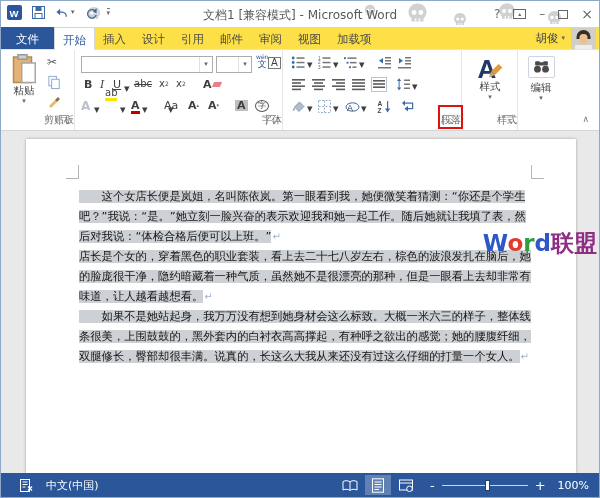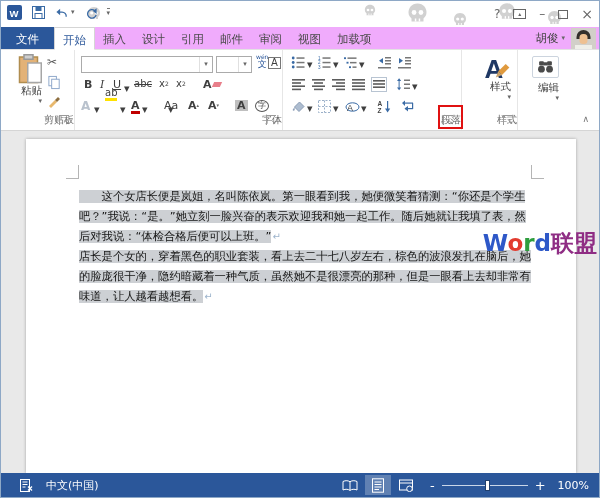--- a/index.html
+++ b/index.html
@@ -13,36 +13,36 @@
 .qat svg{display:block}
 .dd{font-size:7px;color:#666;line-height:1}
 .qmore{display:flex;flex-direction:column;align-items:center;border-top:1px solid #777;padding-top:1px}
 .title{position:absolute;left:120px;right:120px;top:6px;text-align:center;font-size:12px;color:#595959;white-space:nowrap;z-index:1}
 .winctl{position:absolute;right:6px;top:5px;display:flex;align-items:center;gap:13px;color:#666;z-index:3}
 .winctl .t{font-size:12px;line-height:14px}
 .robox{width:13px;height:10px;border:1px solid #666;font-size:6px;color:#666;text-align:center;line-height:8px}
 .mxbox{width:10px;height:9px;border:1px solid #666}
 .cl{font-size:14px}
 
-.tabrow{position:absolute;top:26px;left:0;right:0;height:23px;display:flex;align-items:stretch;font-size:11.5px;background:#f0abfc;border-bottom:1px solid #e3e3e3;z-index:2}
+.tabrow{position:absolute;top:26px;left:0;right:0;height:23px;display:flex;align-items:stretch;font-size:11.5px;background:#fde047;border-bottom:1px solid #e3e3e3;z-index:2}
 .tab{padding:5px 8px 0 8px;color:#4a4a4a;white-space:nowrap}
 .tab.file{background:#2b579a;color:#fff;padding:5px 15px 0 15px}
 .tab.active{color:#2b579a;background:#fff;border:1px solid #d5d5d5;border-bottom:1px solid #fff;margin-bottom:-1px}
 .user{margin-left:auto;display:flex;align-items:center;gap:3px;color:#444;padding:0 4px;white-space:nowrap}
 .avatar{width:25px;height:21px;margin:1px 3px 0 2px;overflow:hidden}
 
 .ribbon{position:absolute;top:49px;left:0;right:0;height:81px;background:#fff;border-bottom:1px solid #d5d5d5;z-index:1}
 .grp{position:absolute;top:0;height:80px;border-right:1px solid #e6e6e6}
 .glabel{position:absolute;bottom:3px;left:0;right:0;text-align:right;font-size:10px;color:#6b6b6b}
 .lnch{position:absolute;bottom:5px;width:10px;height:10px;border-top:1px solid #9a9a9a;border-left:1px solid #9a9a9a}
 .lnch span{position:absolute;right:0;bottom:-1px;font-size:7px;color:#777;line-height:1}
 .mb{position:absolute;display:flex;align-items:center;color:#3f3f3f;font-size:11px;line-height:1}
 .combo{position:absolute;height:17px;border:1px solid #ababab;background:#fff}
 .combo .arr{position:absolute;right:0;top:0;bottom:0;width:13px;border-left:1px solid #e0e0e0;display:flex;align-items:center;justify-content:center}
-.bigbtn{position:absolute;display:flex;flex-direction:column;align-items:flex-end;color:#444;font-size:10.5px}
+.bigbtn{position:absolute;display:flex;flex-direction:column;align-items:center;color:#444;font-size:10.5px}
 .redbox{position:absolute;left:437px;top:55px;width:25px;height:24px;border:2px solid #e01111;z-index:6}
 .collapse{position:absolute;right:10px;bottom:6px;font-size:9px;color:#777}
 .b{font-weight:bold}.i{font-style:italic;font-family:"DejaVu Serif",serif}.u{text-decoration:underline}
 .strk{text-decoration:line-through}
 .hl{border-bottom:3px solid #ffe200}
 .fc{border-bottom:3px solid #c00000}
 .shad{background:#bfbfbf;padding:0 2px}
 .enc{border:1px solid #555;border-radius:50%;font-size:8px;padding:1px 2px}
 .abox{border:1px solid #777;padding:0 2px;font-size:10px}
 .eff{color:#b9c2cd;font-weight:bold}
@@ -308,20 +308,21 @@
           <svg width="14" height="13" viewBox="0 0 15 13">
             <use href="#i-undo"></use>
           </svg>
           <span class="dd">▾</span>
         </span>
       <svg width="14" height="13" viewBox="0 0 15 13">
           <use href="#i-redo"></use>
         </svg>
       <span class="qmore dd">▾</span>
     </div>
+    <div class="title">文档1 [兼容模式] - Microsoft Word</div>
     <div class="winctl">
       <span class="t">?</span>
       <span class="robox">▴</span>
       <span class="t">–</span>
       <span class="mxbox"></span>
       <span class="cl">×</span>
     </div>
   </div>
 
   <div class="tabrow">
@@ -542,20 +543,21 @@
     <div class="collapse">∧</div>
   </div>
 
   <div class="docarea">
     <div class="page">
       <div class="crop l"></div>
       <div class="crop r"></div>
       <div class="content">
         <p><span class="sel">　　这个女店长便是岚姐，名叫陈依岚。第一眼看到我，她便微笑着猜测：“你还是个学生吧？”我说：“是。”她立刻一脸兴奋的表示欢迎我和她一起工作。随后她就让我填了表，然后对我说：“体检合格后便可以上班。”</span><span class="mark">↵</span></p>
         <p><span class="sel">店长是个女的，穿着黑色的职业套装，看上去二十七八岁左右，棕色的波浪发扎在脑后，她的脸庞很干净，隐约暗藏着一种气质，虽然她不是很漂亮的那种，但是一眼看上去却非常有味道，让人越看越想看。</span><span class="mark">↵</span></p>
+        <p><span class="sel">　　如果不是她站起身，我万万没有想到她身材会这么标致。大概一米六三的样子，整体线条很美，上围鼓鼓的，黑外套内的白衬衣高高撑起，有种呼之欲出的感觉；她的腰腹纤细，双腿修长，臀部却很丰满。说真的，长这么大我从来还没有过这么仔细的打量一个女人。</span><span class="mark">↵</span></p>
       </div>
     </div>
     <div class="watermark">
       <div class="wm-brand">
         <span style="color:#2e58c8">W</span><span style="color:#e23b2e">o</span><span style="color:#2e9e3e">r</span><span style="color:#2e58c8">d</span><span style="color:#8f2d84">联盟</span>
       </div>
     </div>
   </div>
 
   <div class="statusbar">

